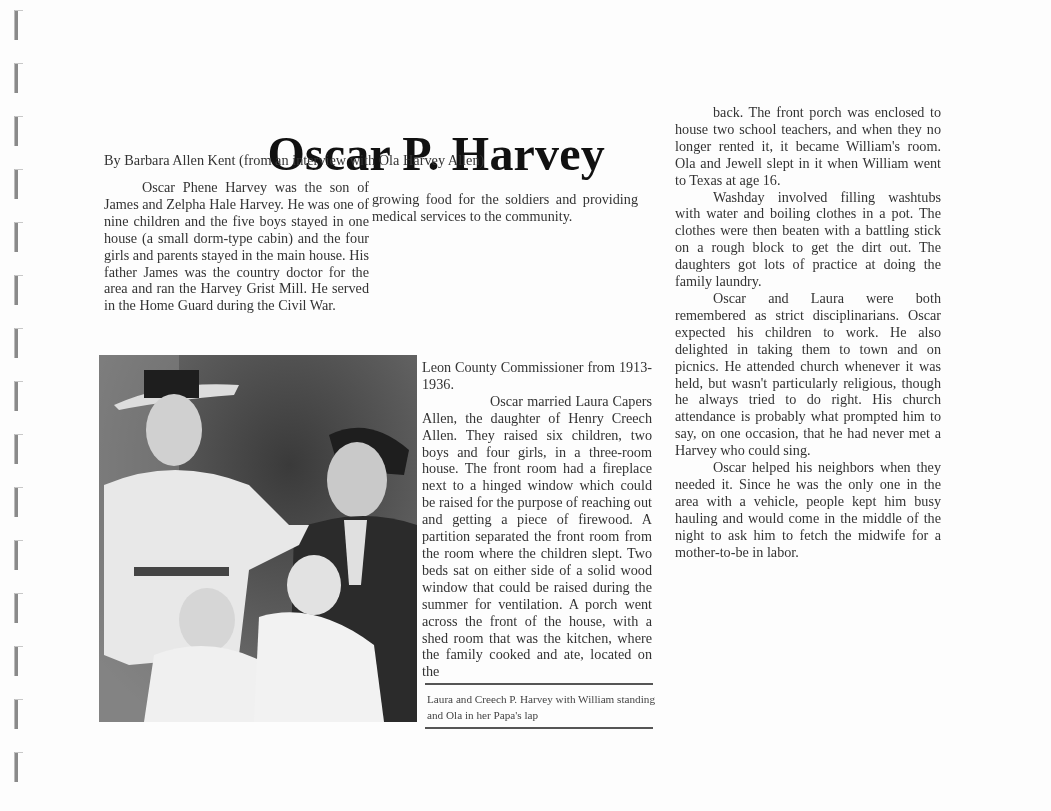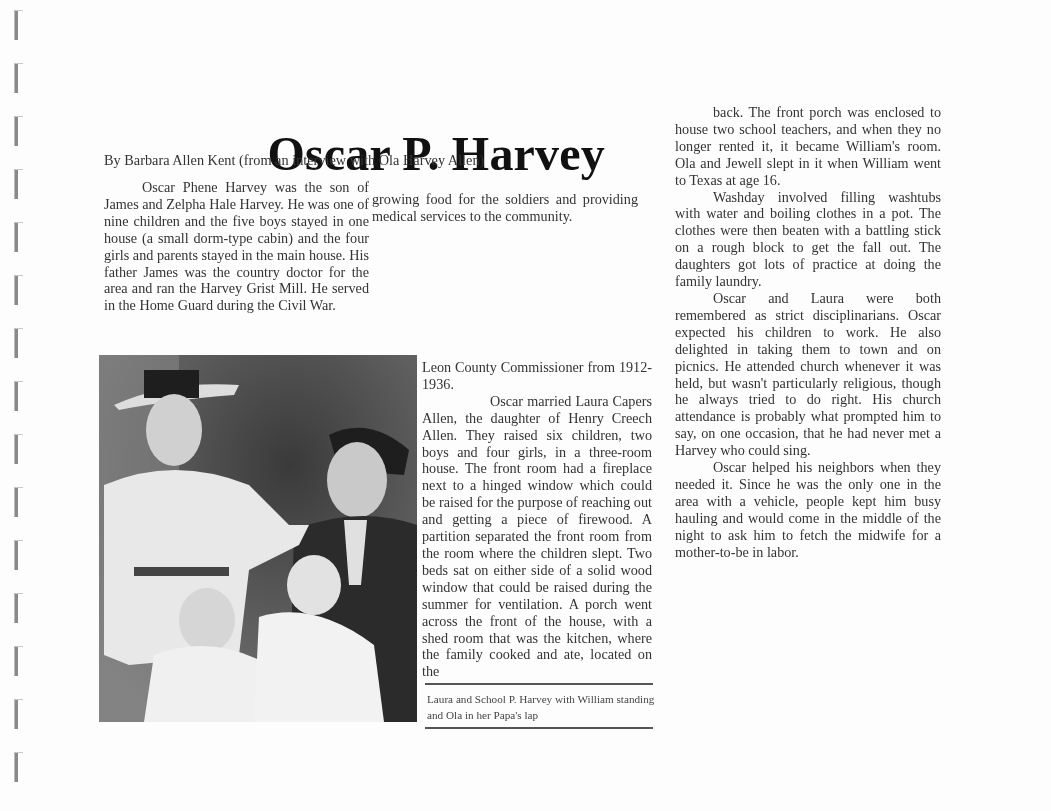--- a/index.html
+++ b/index.html
@@ -77,21 +77,21 @@
 
 <div class="col col1">
   <p>Oscar Phene Harvey was the son of James and Zelpha Hale Harvey.  He was one of nine children and the five boys stayed in one house (a small dorm-type cabin) and the four girls and parents stayed in the main house.  His father James was the country doctor for the area and ran the Harvey Grist Mill.  He served in the Home Guard during the Civil War.</p>
 </div>
 
 <div class="col col2">
   <p class="noind">growing food for the soldiers and providing medical services to the community.</p>
 </div>
 
 <div class="col col2b">
-  <p class="noind">Leon County Commissioner from 1912-1936.</p>
+  <p class="noind">Leon County Commissioner from 1913-1936.</p>
   <p style="text-indent:68px">Oscar married Laura Capers Allen, the daughter of Henry Creech Allen.  They raised six children, two boys and four girls, in a three-room house.  The front room had a fireplace next to a hinged window which could be raised for the purpose of reaching out and getting a piece of firewood.  A partition separated the front room from the room where the children slept.  Two beds sat on either side of a solid wood window that could be raised during the summer for ventilation. A porch went across the front of the house, with a shed room that was the kitchen, where the family cooked and ate, located on the</p>
 </div>
 
 <div class="photo">
   <svg width="318" height="367" viewBox="0 0 318 367">
     <defs>
       <radialGradient id="bg" cx="0.6" cy="0.3" r="0.8">
         <stop offset="0" stop-color="#3a3a3a"></stop>
         <stop offset="1" stop-color="#7a7a7a"></stop>
       </radialGradient>
@@ -112,21 +112,21 @@
 
     <ellipse cx="108" cy="265" rx="28" ry="32" fill="#d6d6d6"></ellipse>
     <path d="M55 300 Q108 280 160 305 L160 367 L45 367 Z" fill="#f0f0f0"></path>
 
     <ellipse cx="215" cy="230" rx="27" ry="30" fill="#e2e2e2"></ellipse>
     <path d="M160 262 Q215 245 275 290 L285 367 L155 367 Z" fill="#f2f2f2"></path>
   </svg>
 </div>
 
 <div class="caption-rule" style="top:683px"></div>
-<div class="caption">Laura and School P. Harvey with William standing and Ola in her Papa's lap</div>
+<div class="caption">Laura and Creech P. Harvey with William standing and Ola in her Papa's lap</div>
 <div class="caption-rule" style="top:727px"></div>
 
 <div class="col col3">
   <p>back.  The front porch was enclosed to house two school teachers, and when they no longer rented it, it became William's room.  Ola and Jewell slept in it when William went to Texas at age 16.</p>
-  <p style="text-indent:38px">Washday involved filling washtubs with water and boiling clothes in a pot. The clothes were then beaten with a battling stick on a rough block to get the fall out.  The daughters got lots of practice at doing the family laundry.</p>
+  <p style="text-indent:38px">Washday involved filling washtubs with water and boiling clothes in a pot. The clothes were then beaten with a battling stick on a rough block to get the dirt out.  The daughters got lots of practice at doing the family laundry.</p>
   <p style="text-indent:38px">Oscar and Laura were both remembered as strict disciplinarians. Oscar expected his children to work.  He also delighted in taking them to town and on picnics.  He attended church whenever it was held, but wasn't particularly religious, though he always tried to do right.  His church attendance is probably what prompted him to say, on one occasion, that he had never met a Harvey who could sing.</p>
   <p style="text-indent:38px">Oscar helped his neighbors when they needed it.  Since he was the only one in the area with a vehicle, people kept him busy hauling and would come in the middle of the night to ask him to fetch the midwife for a mother-to-be in labor.</p>
 </div>
 
 </body></html>

